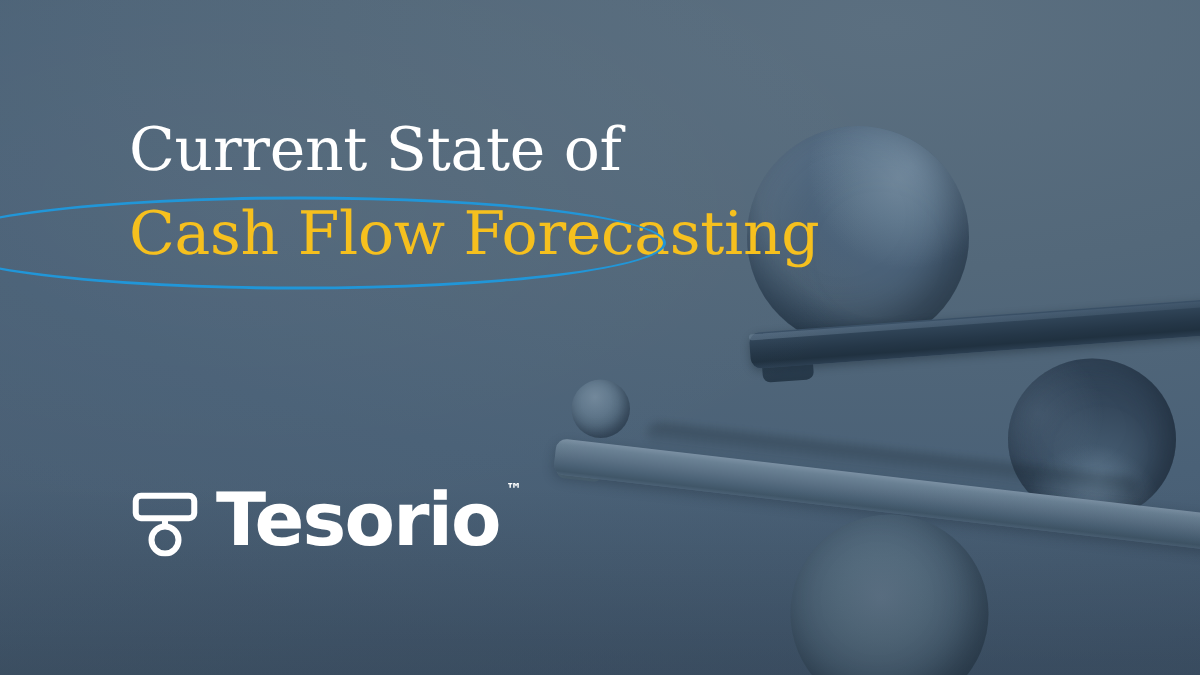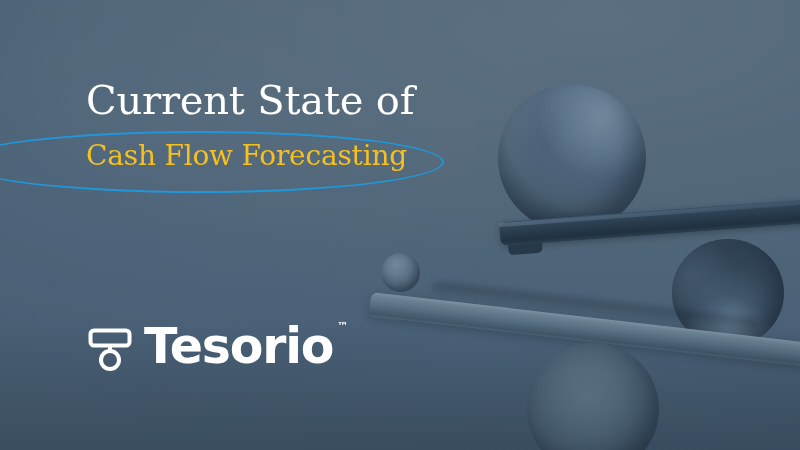--- a/index.html
+++ b/index.html
@@ -193,21 +193,21 @@
     font-family: "DejaVu Serif", "Liberation Serif", serif;
     font-size: 40px;
     line-height: 52px;
     color: #ffffff;
     letter-spacing: -0.2px;
     white-space: nowrap;
   }
   .headline-line2 {
     position: relative;
     font-family: "DejaVu Serif", "Liberation Serif", serif;
-    font-size: 28px;
+    font-size: 40px;
     line-height: 56px;
     letter-spacing: -0.2px;
     white-space: nowrap;
     margin-top: 2px;
   }
   .highlight-ellipse {
     position: absolute;
     left: -44px;
     top: 131px;
     width: 488px;

